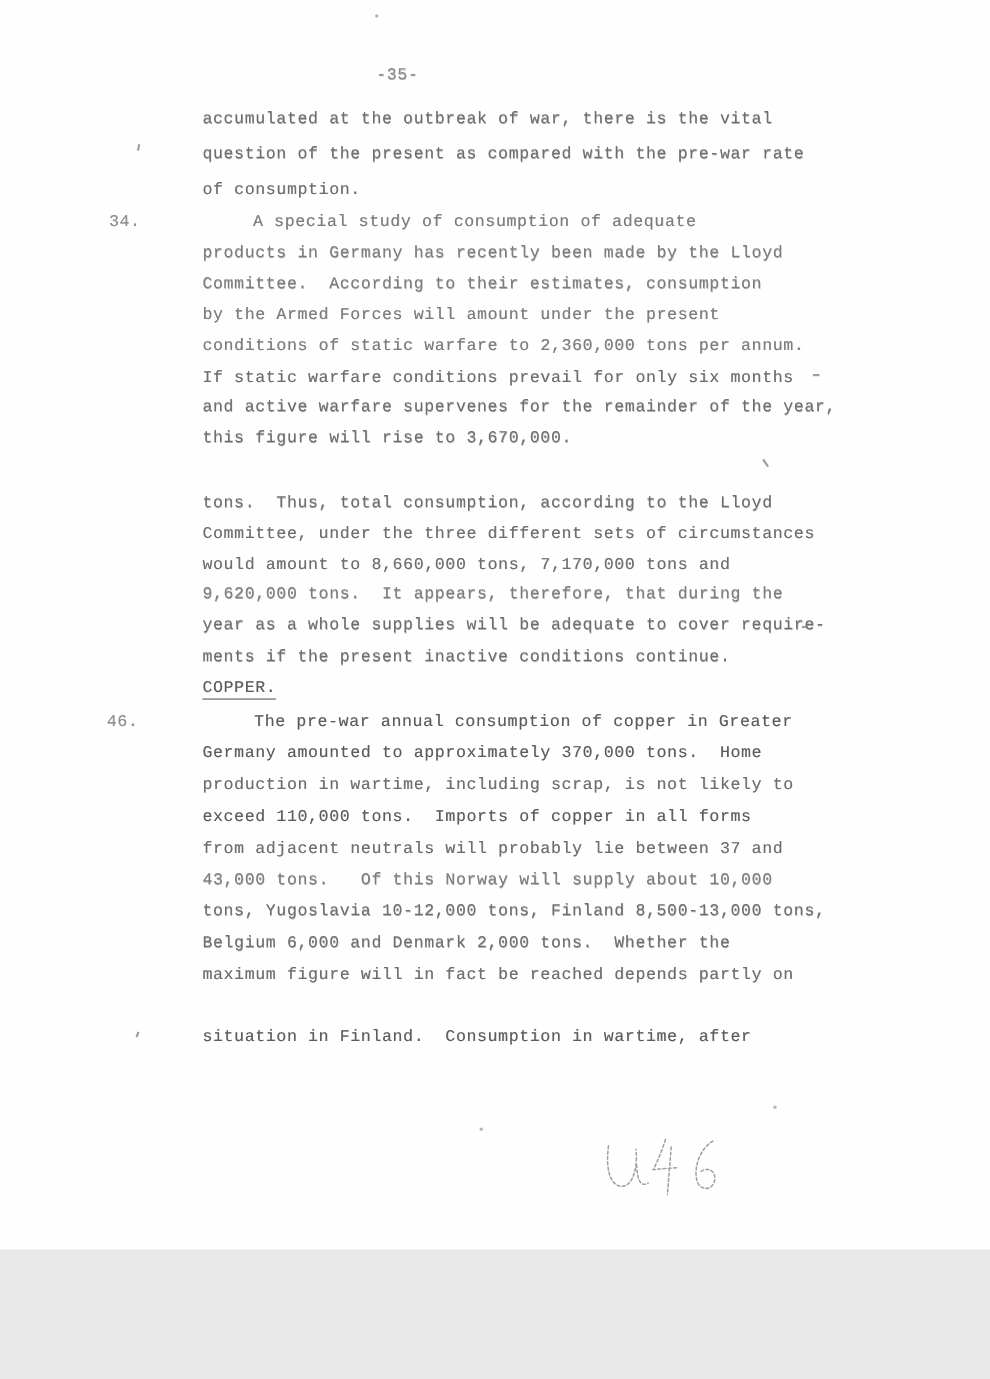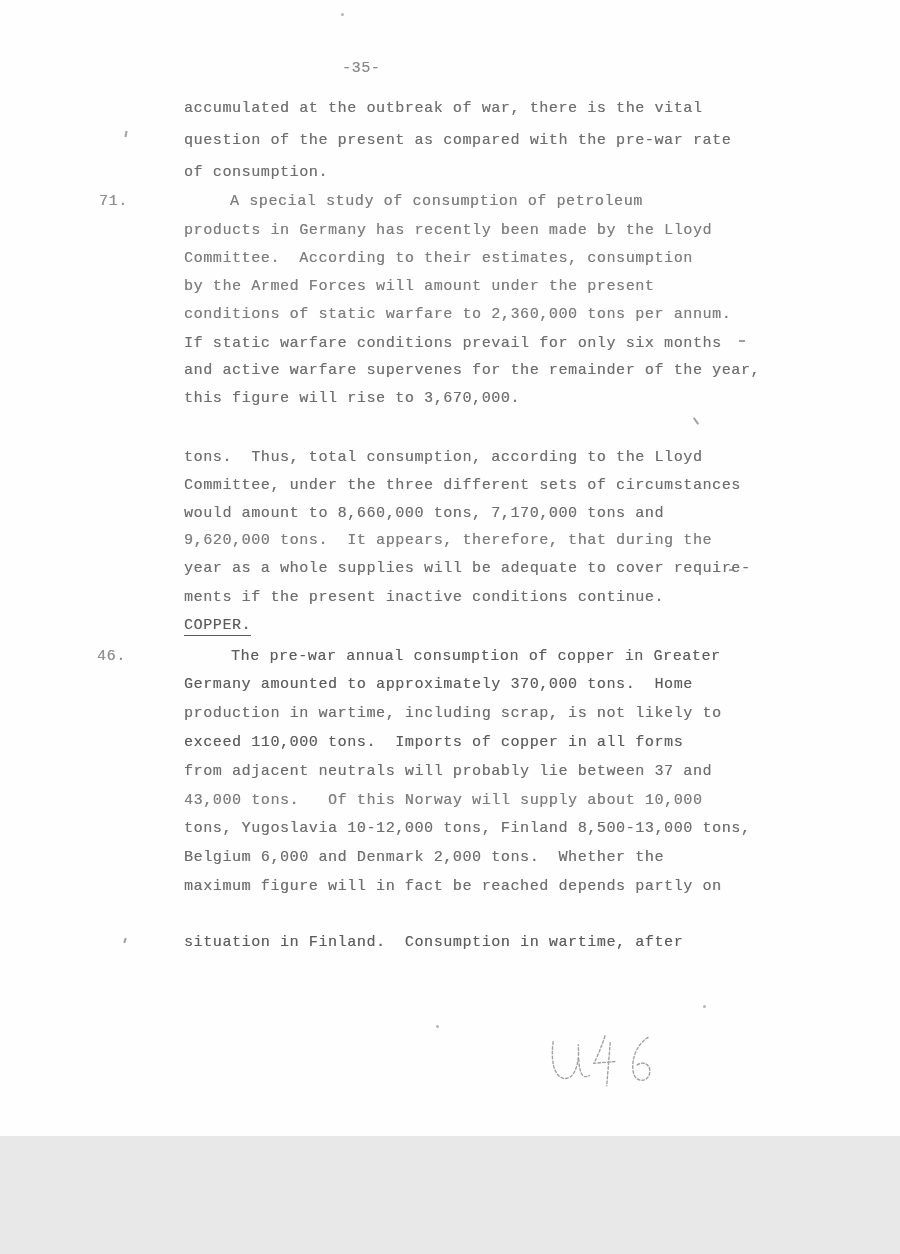--- a/index.html
+++ b/index.html
@@ -55,22 +55,22 @@
 <div class="page">
 
   <div class="text-layer">
 
     <div class="ln pagenum" style="left:342px;top:60px">-35-</div>
 
     <div class="ln" style="left:184px;top:100px">accumulated at the outbreak of war, there is the vital</div>
     <div class="ln" style="left:184px;top:132px">question of the present as compared with the pre-war rate</div>
     <div class="ln" style="left:184px;top:164px">of consumption.</div>
 
-    <div class="ln paranum" style="left:99px;top:193px">71.</div>
-    <div class="ln dim" style="left:230px;top:193px">A special study of consumption of petroleum</div>
+    <div class="ln paranum" style="left:99px;top:193px">34.</div>
+    <div class="ln dim" style="left:230px;top:193px">A special study of consumption of adequate</div>
     <div class="ln dim" style="left:184px;top:222px">products in Germany has recently been made by the Lloyd</div>
     <div class="ln dim" style="left:184px;top:250px">Committee.  According to their estimates, consumption</div>
     <div class="ln dim" style="left:184px;top:278px">by the Armed Forces will amount under the present</div>
     <div class="ln dim" style="left:184px;top:306px">conditions of static warfare to 2,360,000 tons per annum.</div>
     <div class="ln" style="left:184px;top:335px">If static warfare conditions prevail for only six months</div>
     <div class="ln" style="left:184px;top:362px">and active warfare supervenes for the remainder of the year,</div>
     <div class="ln" style="left:184px;top:390px">this figure will rise to 3,670,000.</div>
 
     <div class="ln" style="left:184px;top:449px">tons.  Thus, total consumption, according to the Lloyd</div>
     <div class="ln" style="left:184px;top:477px">Committee, under the three different sets of circumstances</div>

